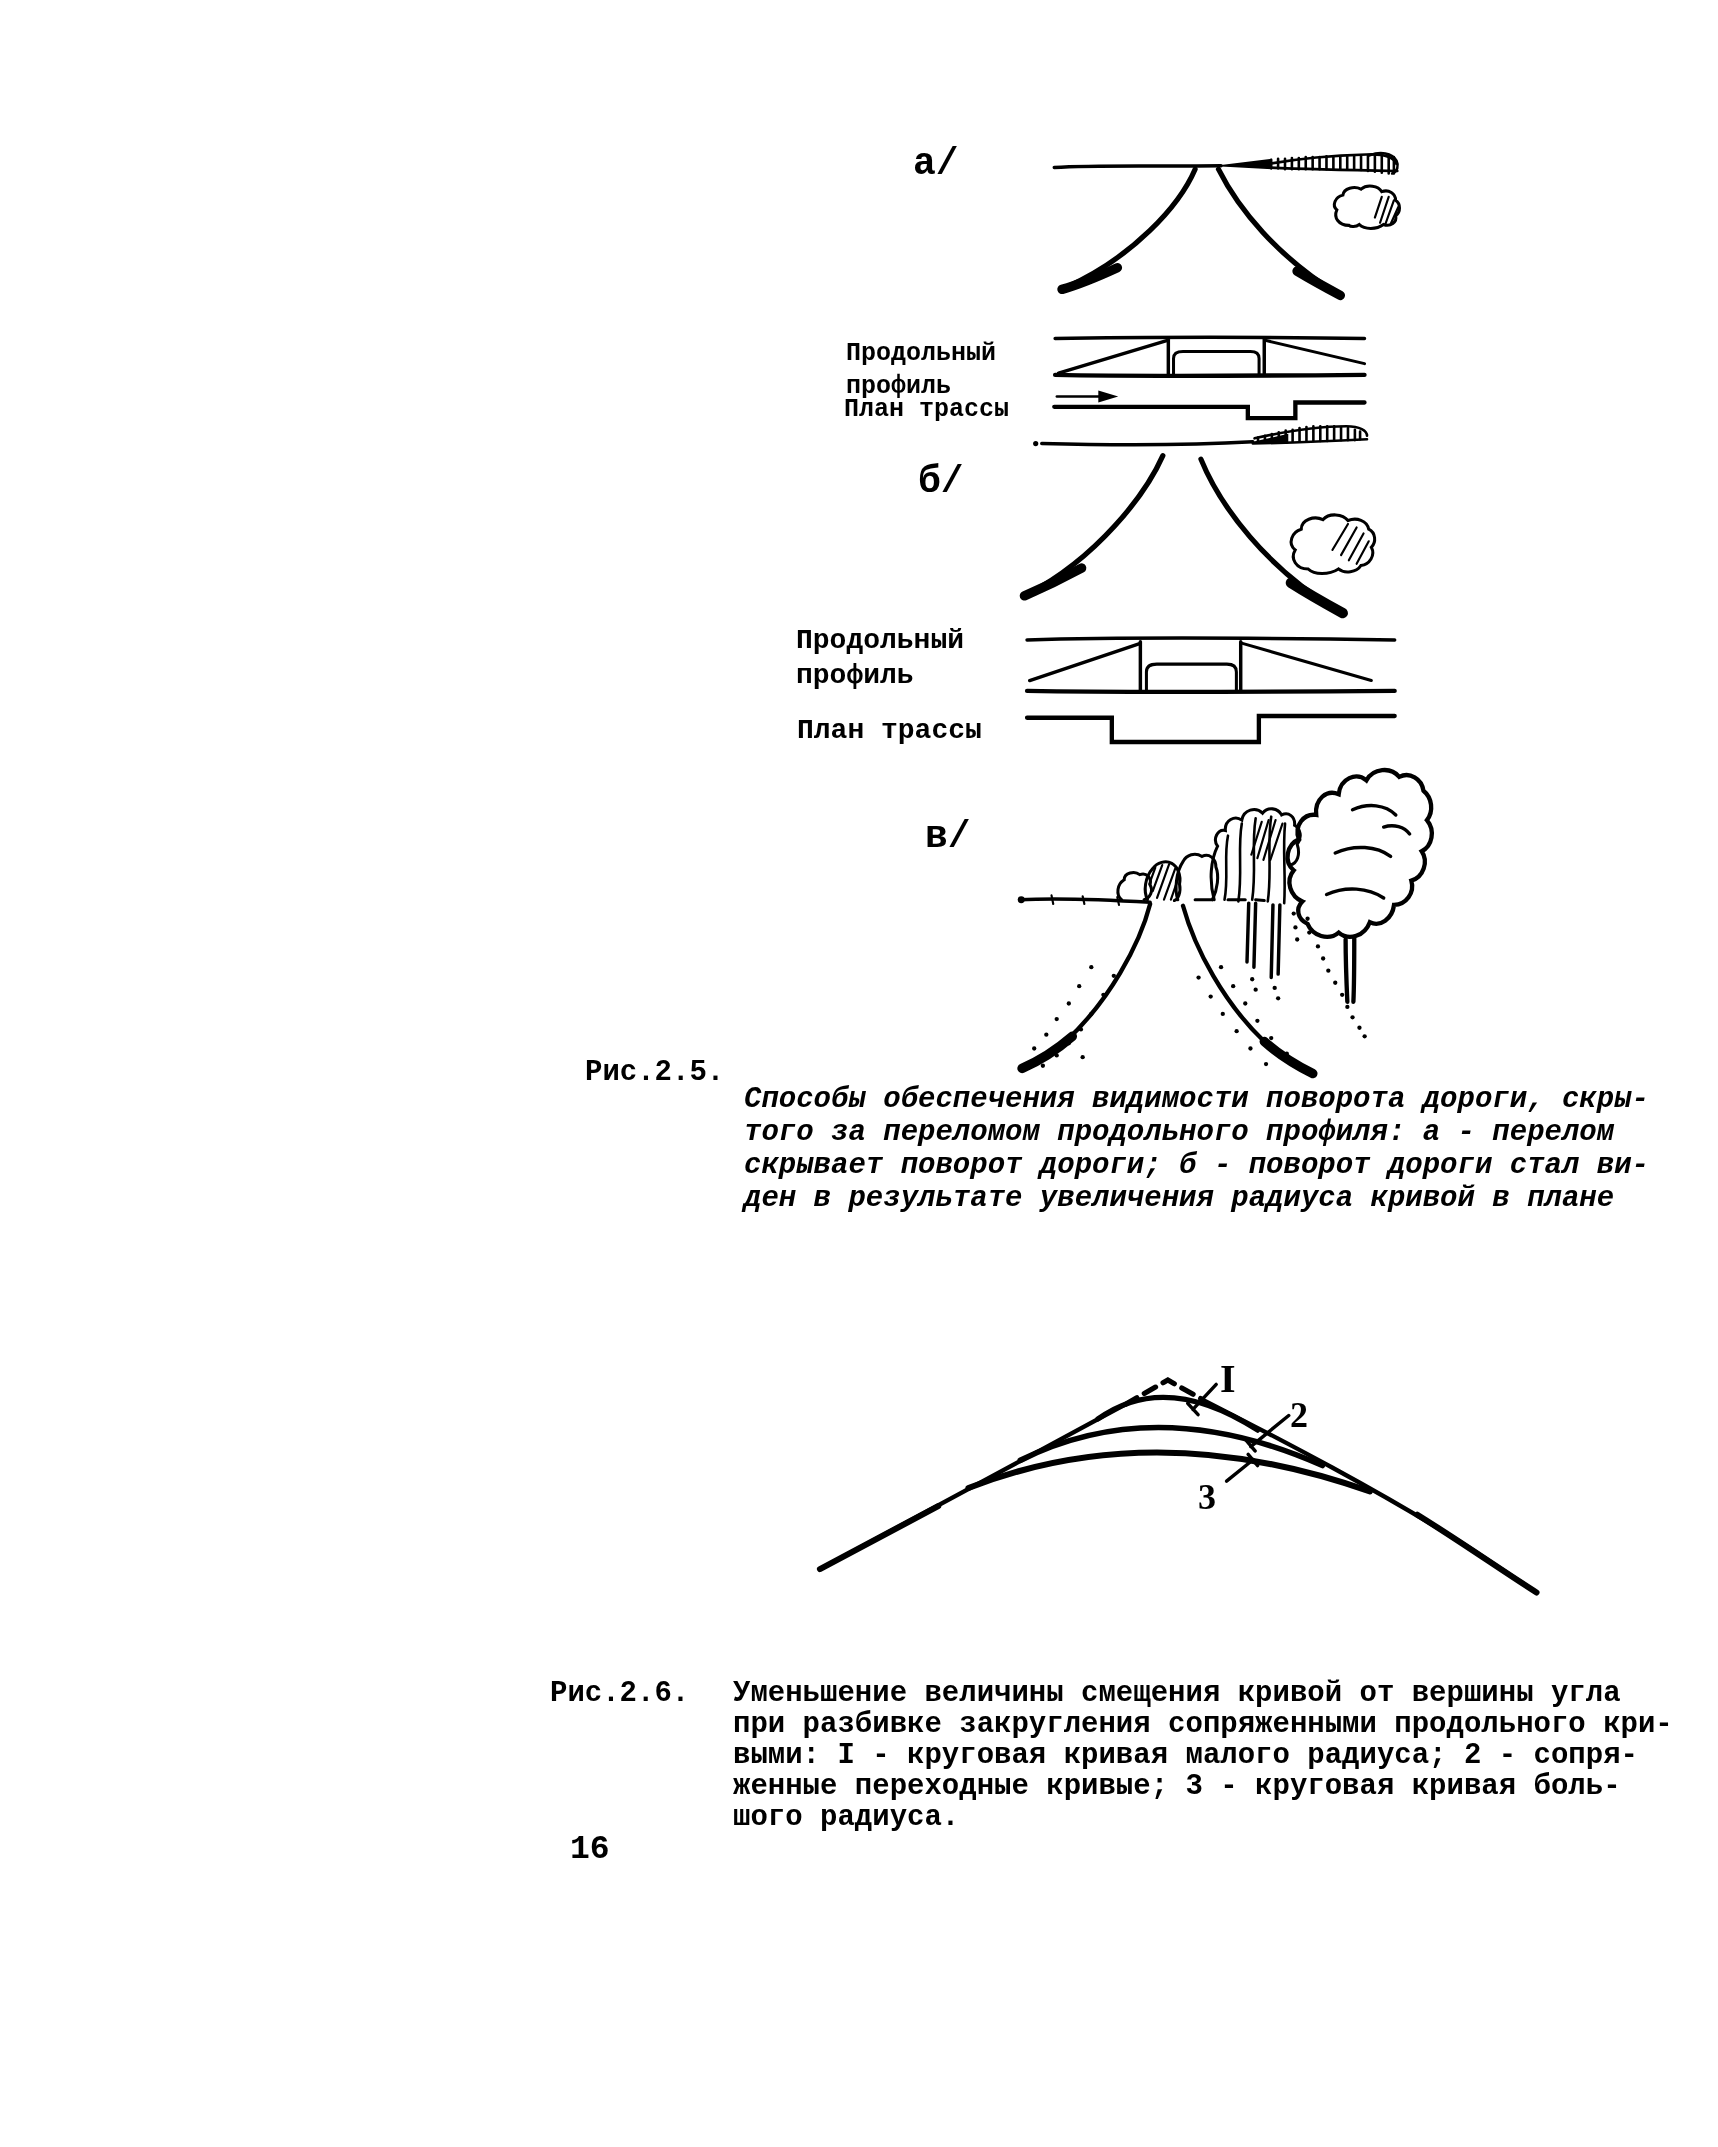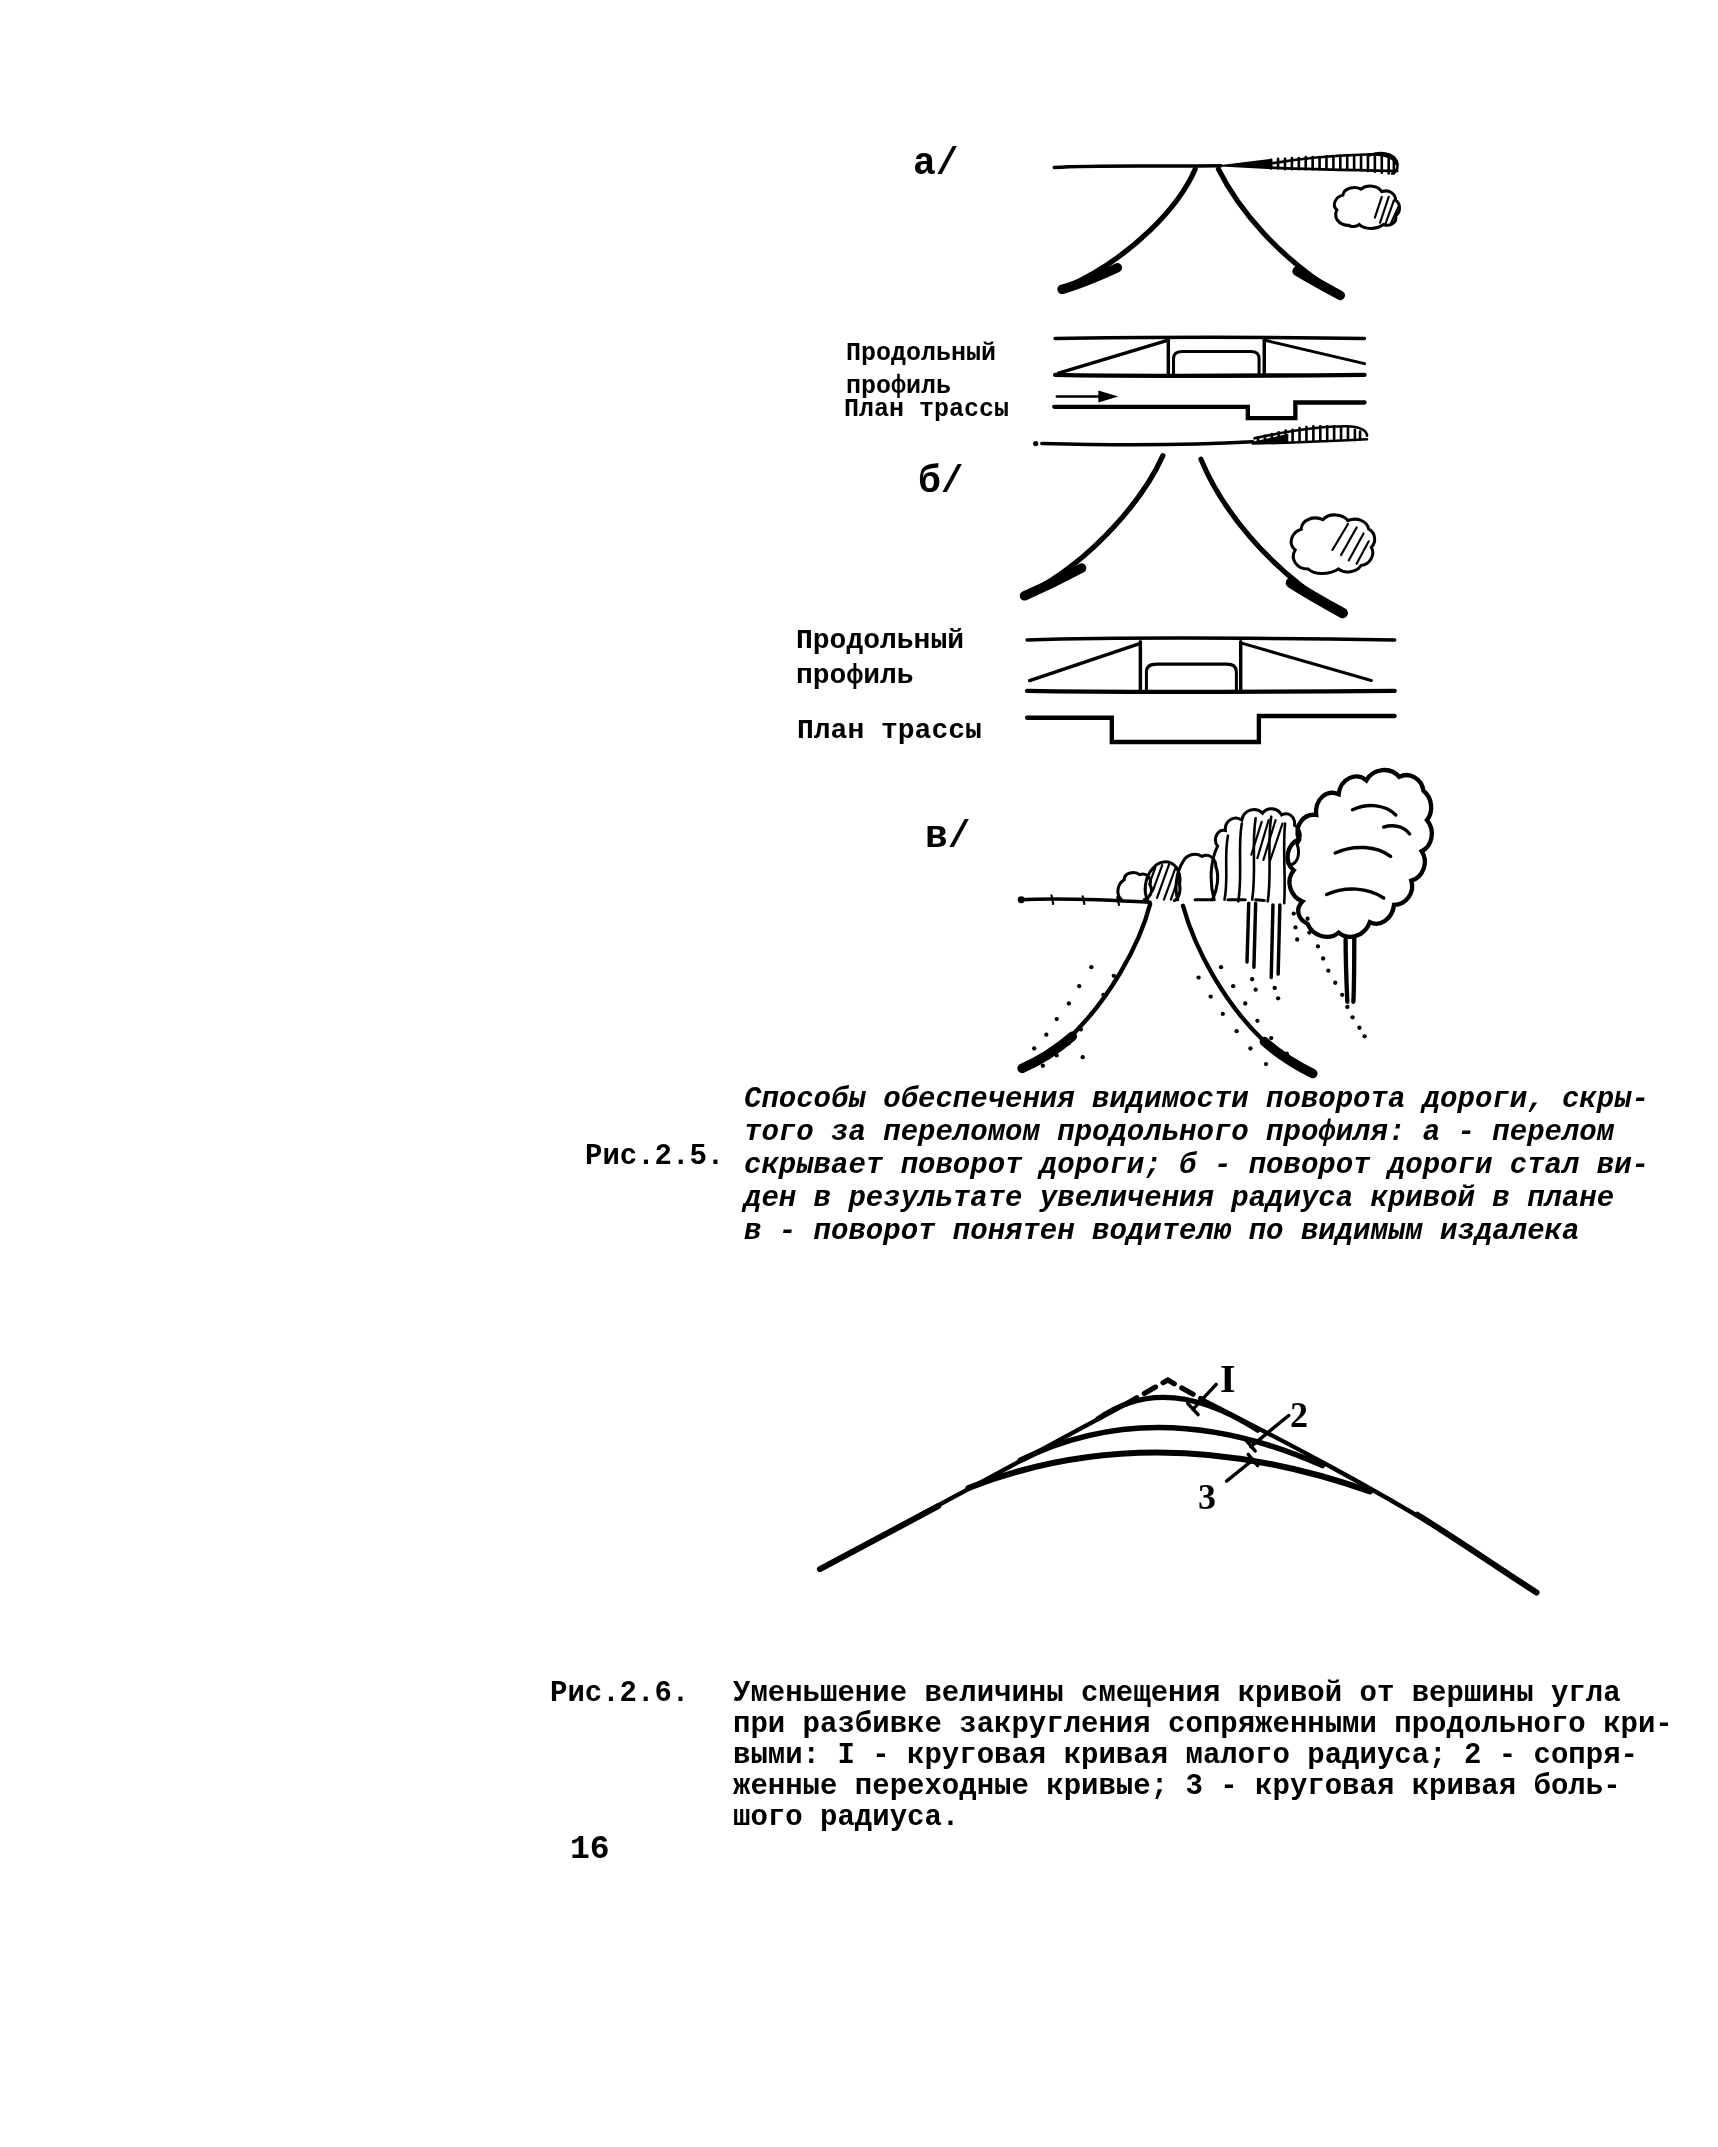--- a/index.html
+++ b/index.html
@@ -190,27 +190,26 @@
         <path d="M1506 1042 C1492 1036 1486 1018 1496 1006 C1484 996 1488 976 1502 970 C1496 954 1508 940 1522 942 C1520 924 1534 912 1548 918 C1550 900 1568 892 1580 902 C1588 888 1608 886 1618 898 C1630 892 1644 900 1646 914 C1656 922 1658 938 1650 948 C1660 960 1656 978 1644 984 C1652 996 1646 1014 1632 1018 C1636 1032 1626 1046 1612 1046 C1610 1062 1596 1072 1584 1066 C1578 1082 1560 1088 1548 1078 C1536 1088 1518 1082 1512 1068 C1500 1062 1498 1050 1506 1042 Z" stroke-width="5"></path>
         <path stroke-width="4" d="M1564 936 C1582 928 1602 930 1614 942"></path>
         <path stroke-width="4" d="M1544 986 C1566 976 1592 978 1608 990"></path>
         <path stroke-width="4" d="M1534 1034 C1556 1024 1582 1026 1600 1038"></path>
         <path stroke-width="4" d="M1600 956 C1612 952 1624 956 1630 964"></path>
         <path stroke-width="5" d="M1556 1086 C1556 1112 1557 1136 1558 1158 M1566 1084 C1566 1110 1566 1136 1565 1158"></path>
       </g>
     </g>
   </svg>
 
-  <div class="t cap" style="left:585px;top:1140px;">Рис.2.5.</div>
+  <div class="t cap" style="left:585px;top:1056px;">Рис.2.5.</div>
   <div class="cap" style="left:744px;top:1083px;font-style:italic;">
     <div>Способы обеспечения видимости поворота дороги, скры-</div>
     <div>того за переломом продольного профиля: а - перелом</div>
     <div>скрывает поворот дороги; б - поворот дороги стал ви-</div>
     <div>ден в результате увеличения радиуса кривой в плане</div>
-    <div>в - поворот понятен водителю по видимым издалека</div>
   </div>
 
   <svg class="sketch" style="left:778px;top:1349px;" width="778" height="259" viewBox="900 1560 900 300">
     <g stroke="#000" fill="none" stroke-linecap="round">
 
       <path d="M948 1815 C990 1792 1120 1722 1302 1624" stroke-width="5"></path>
       <path d="M948 1815 C995 1790 1040 1766 1085 1742" stroke-width="7"></path>
       <path d="M1390 1618 C1480 1664 1600 1726 1700 1790 C1730 1810 1756 1827 1778 1842" stroke-width="5"></path>
       <path d="M1640 1752 C1690 1783 1740 1818 1778 1842" stroke-width="7"></path>
 

